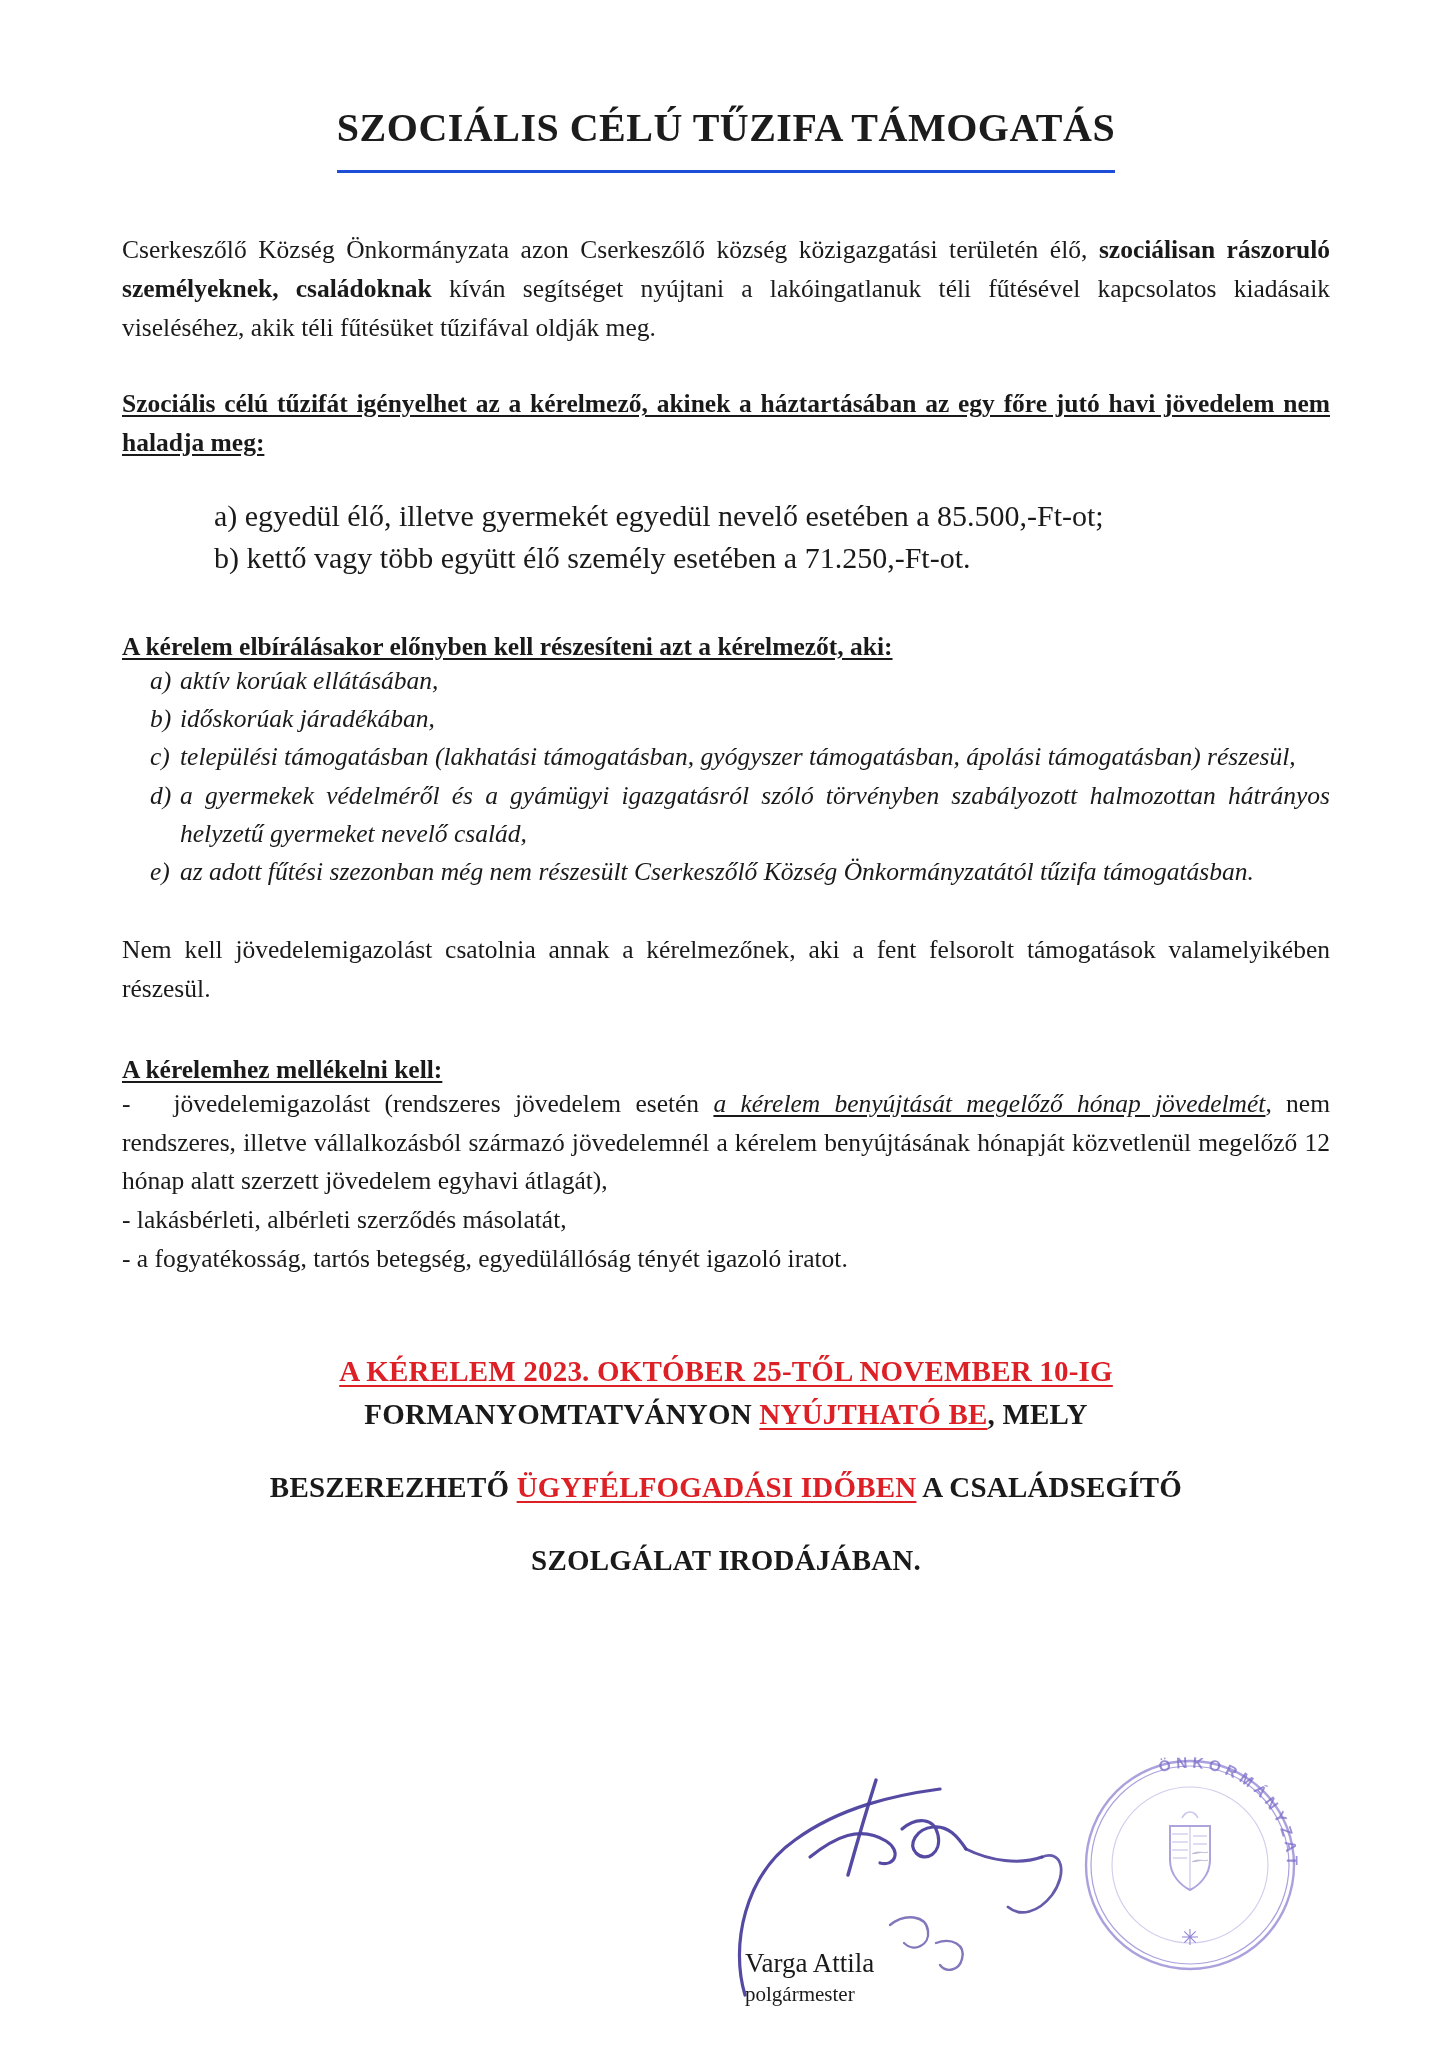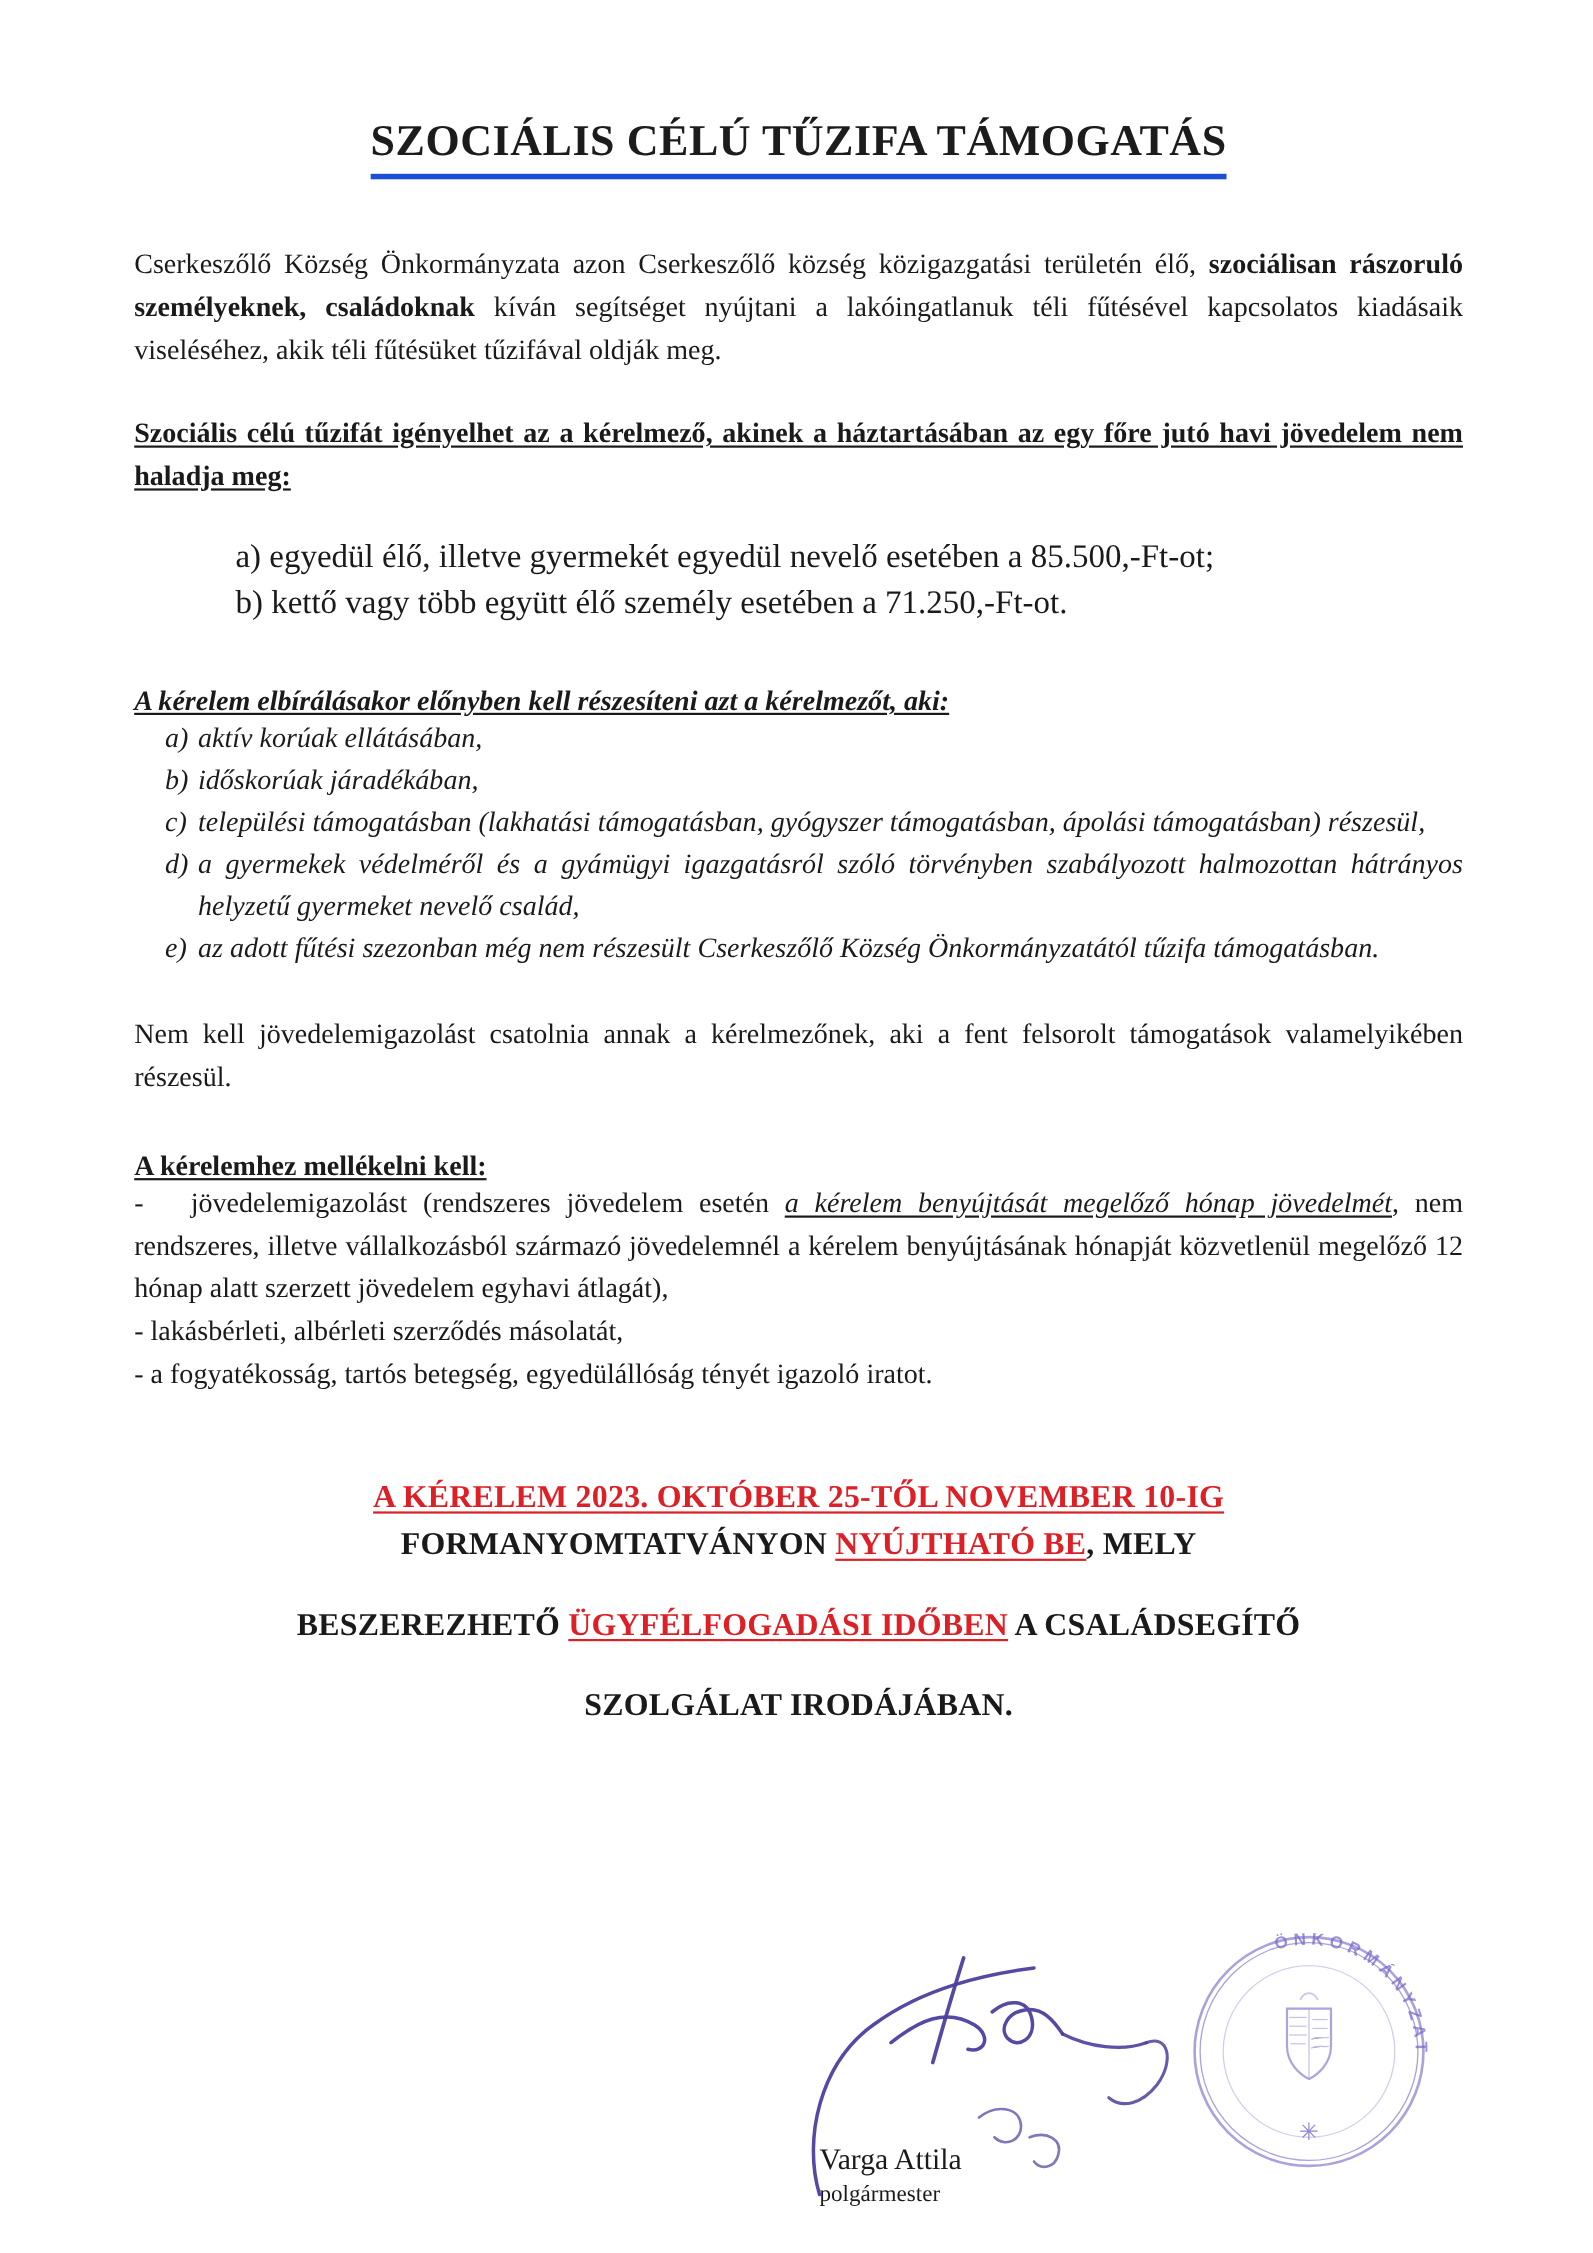--- a/index.html
+++ b/index.html
@@ -33,22 +33,22 @@
     text-align: center;
     font-size: 40px;
     font-weight: 700;
     letter-spacing: 0.5px;
     margin: 0;
     padding-top: 104px;
     color: #1c1c1c;
   }
   .doc-title span.ul {
     display: inline-block;
-    border-bottom: 5px solid #1d4ed8;
-    padding-bottom: 7px;
+    border-bottom: 3px solid #1d4ed8;
+    padding-bottom: 19px;
   }
 
   
   .para {
     font-size: 25.5px;
     line-height: 1.52;
     text-align: justify;
     margin: 0;
   }
   .para.intro { margin-top: 58px; }
@@ -78,21 +78,20 @@
     margin-top: 32px;
     padding-left: 88px;
     font-size: 30px;
     line-height: 1.42;
   }
   .money-list .row { white-space: nowrap; }
 
   
   .adv-head {
     font-size: 25.5px;
-    font-style: italic;
     font-weight: 700;
     margin: 0;
     margin-top: 52px;
   }
   .adv-head .uline {
     text-decoration: underline;
     text-underline-offset: 3px;
   }
   .adv-list {
     font-size: 25.5px;

